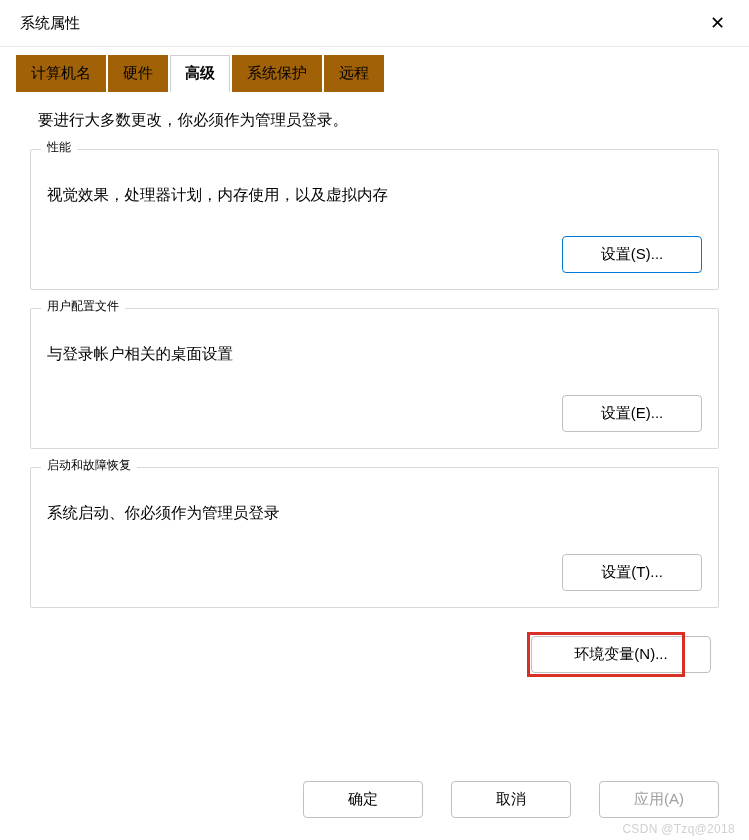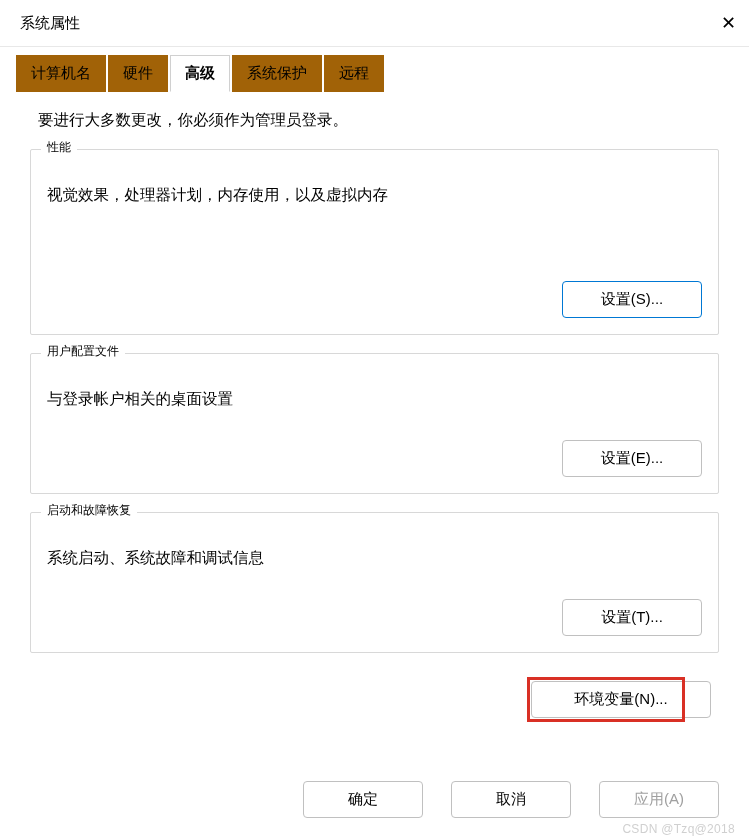--- a/index.html
+++ b/index.html
@@ -13,21 +13,21 @@
       background: #fff;
       width: 749px;
       height: 840px;
       overflow: hidden;
       position: relative;
     }
     .titlebar {
       display: flex;
       justify-content: space-between;
       align-items: center;
-      padding: 10px 5px 10px 20px;
+      padding: 10px 16px 10px 20px;
       border-bottom: 1px solid #e8e8e8;
     }
     .close-btn {
       font-size: 18px;
       cursor: pointer;
       padding: 4px 8px;
       line-height: 1;
     }
     .tab-row {
       display: flex;
@@ -88,21 +88,20 @@
       padding: 8px 18px;
       font-size: 15px;
       background: #fff;
       border: 1px solid #c0c0c0;
       border-radius: 4px;
       cursor: pointer;
       font-family: inherit;
     }
     .btn.primary-outline {
       border: 1.5px solid #0078d4;
-      margin-top: 45px;
     }
     .btn.disabled {
       color: #a0a0a0;
       cursor: default;
     }
     .env-row {
       display: flex;
       justify-content: flex-end;
       margin-top: 28px;
       padding-right: 8px;
@@ -179,21 +178,21 @@
   <div class="group">
     <div class="group-legend">用户配置文件</div>
     <div class="group-desc">与登录帐户相关的桌面设置</div>
     <div class="group-btn-row">
       <button class="btn">设置(E)...</button>
     </div>
   </div>
 
   <div class="group">
     <div class="group-legend">启动和故障恢复</div>
-    <div class="group-desc">系统启动、系统故障和调试信息</div>
+    <div class="group-desc">系统启动、你必须作为管理员登录</div>
     <div class="group-btn-row">
       <button class="btn">设置(T)...</button>
     </div>
   </div>
 
   <div class="env-row">
     <div class="env-wrap">
       <button class="env-btn">环境变量(N)...</button>
       <div class="red-highlight"></div>
     </div>

